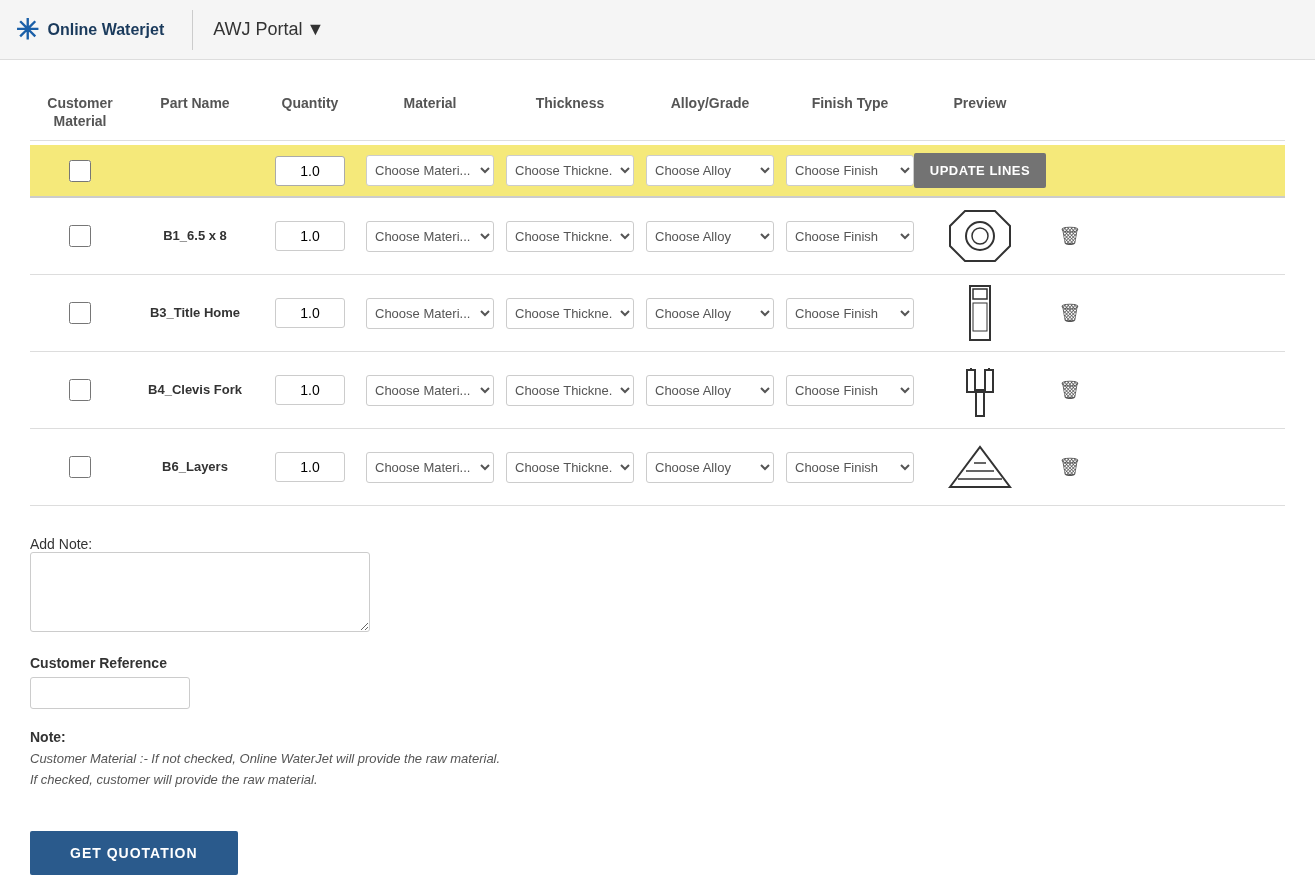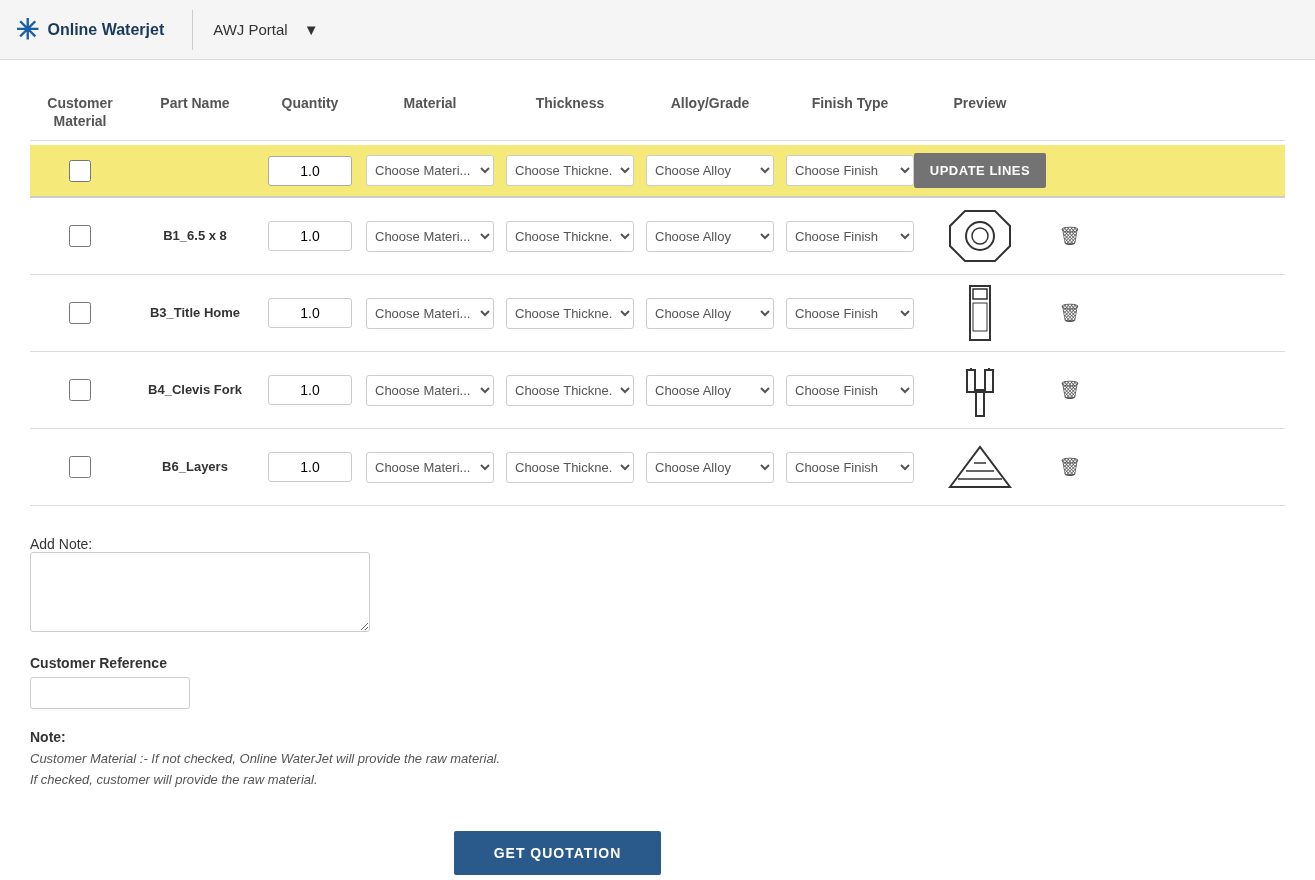--- a/index.html
+++ b/index.html
@@ -38,25 +38,25 @@
     }
     .nav-divider {
       width: 1px;
       height: 40px;
       background: #ccc;
       margin: 0 8px;
     }
     .nav-portal {
       display: flex;
       align-items: center;
-      gap: 16px;
+      gap: 4px;
       padding: 8px 12px;
       color: #333;
       cursor: pointer;
-      font-size: 15px;
+      font-size: 18px;
     }
 
     
     .main {
       padding: 24px 30px;
     }
 
     
     .table-header {
       display: grid;
@@ -101,21 +101,21 @@
     
     .row-checkbox {
       width: 22px;
       height: 22px;
       border: 1px solid #999;
       cursor: pointer;
     }
 
     
     .qty-input {
-      width: 84px;
+      width: 70px;
       padding: 6px 8px;
       border: 1px solid #ccc;
       border-radius: 3px;
       font-size: 14px;
       text-align: center;
       background: #fff;
     }
     .update-row .qty-input {
       background: #fff;
       border: 1px solid #aaa;
@@ -208,21 +208,21 @@
       display: block;
     }
     .note-text {
       font-size: 13px;
       color: #555;
       font-style: italic;
       line-height: 1.6;
     }
     .get-quotation-row {
       display: flex;
-      justify-content: center;
+      justify-content: flex-start;
       margin-top: 40px;
       padding-right: 200px;
     }
     .get-quotation-btn {
       background: #2a5a8c;
       color: #fff;
       border: none;
       padding: 14px 40px;
       font-size: 14px;
       font-weight: bold;

